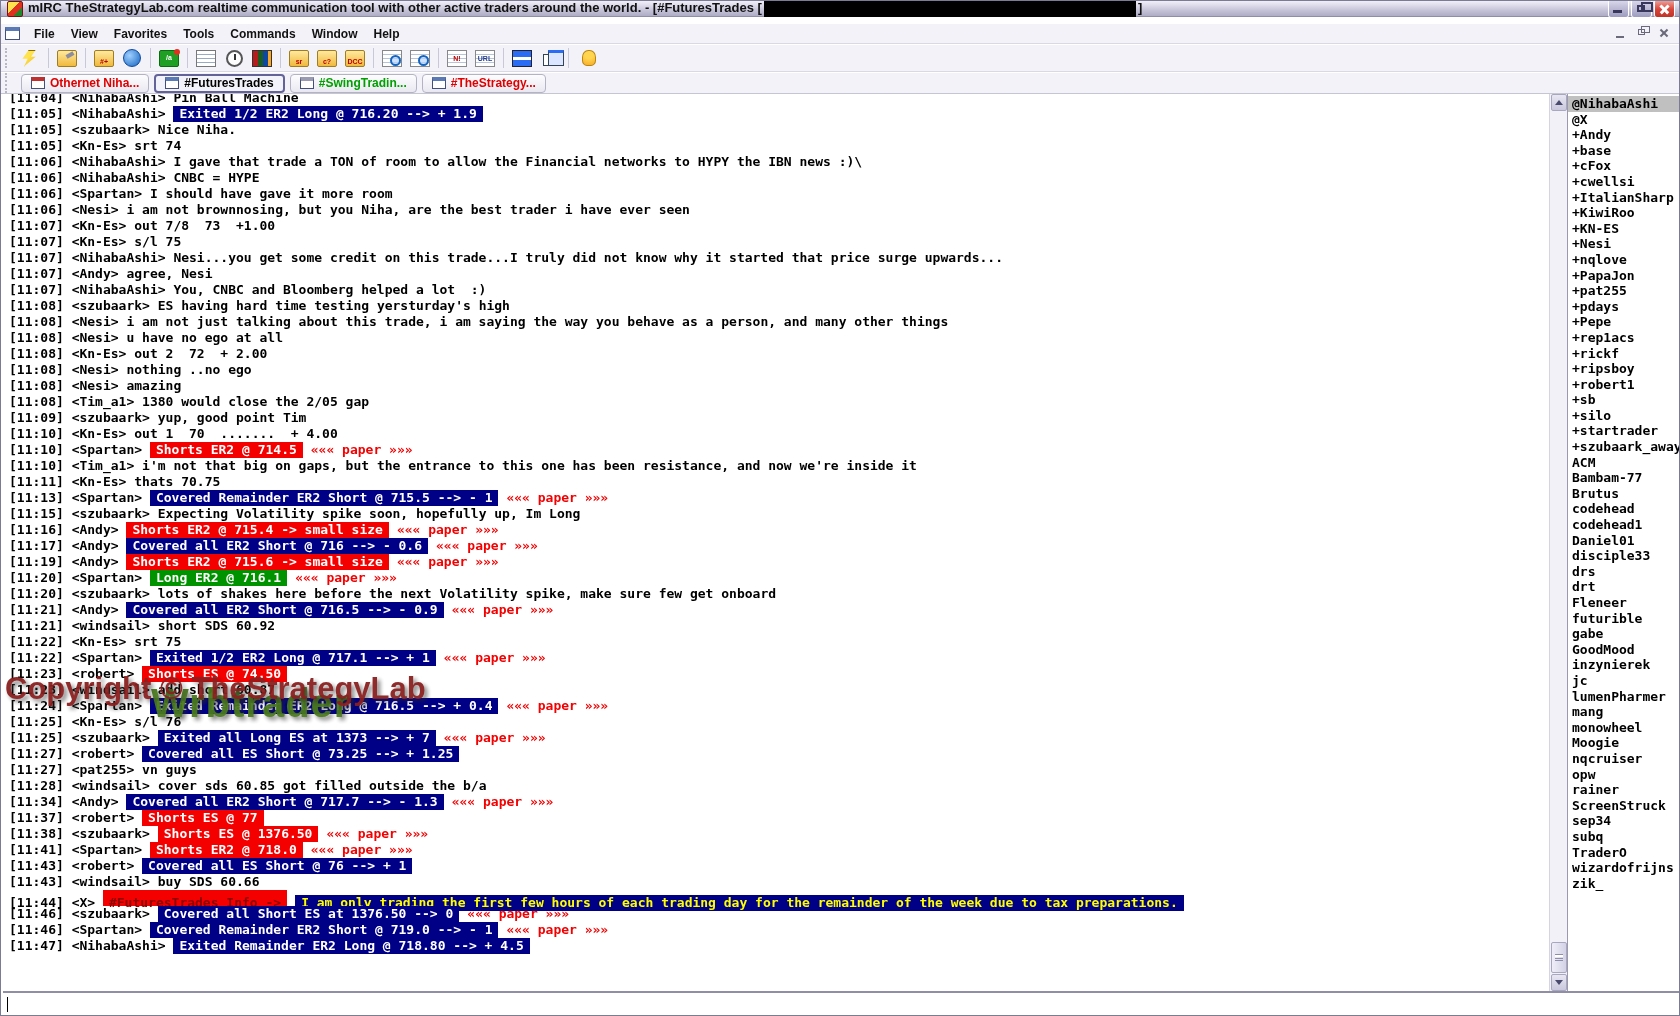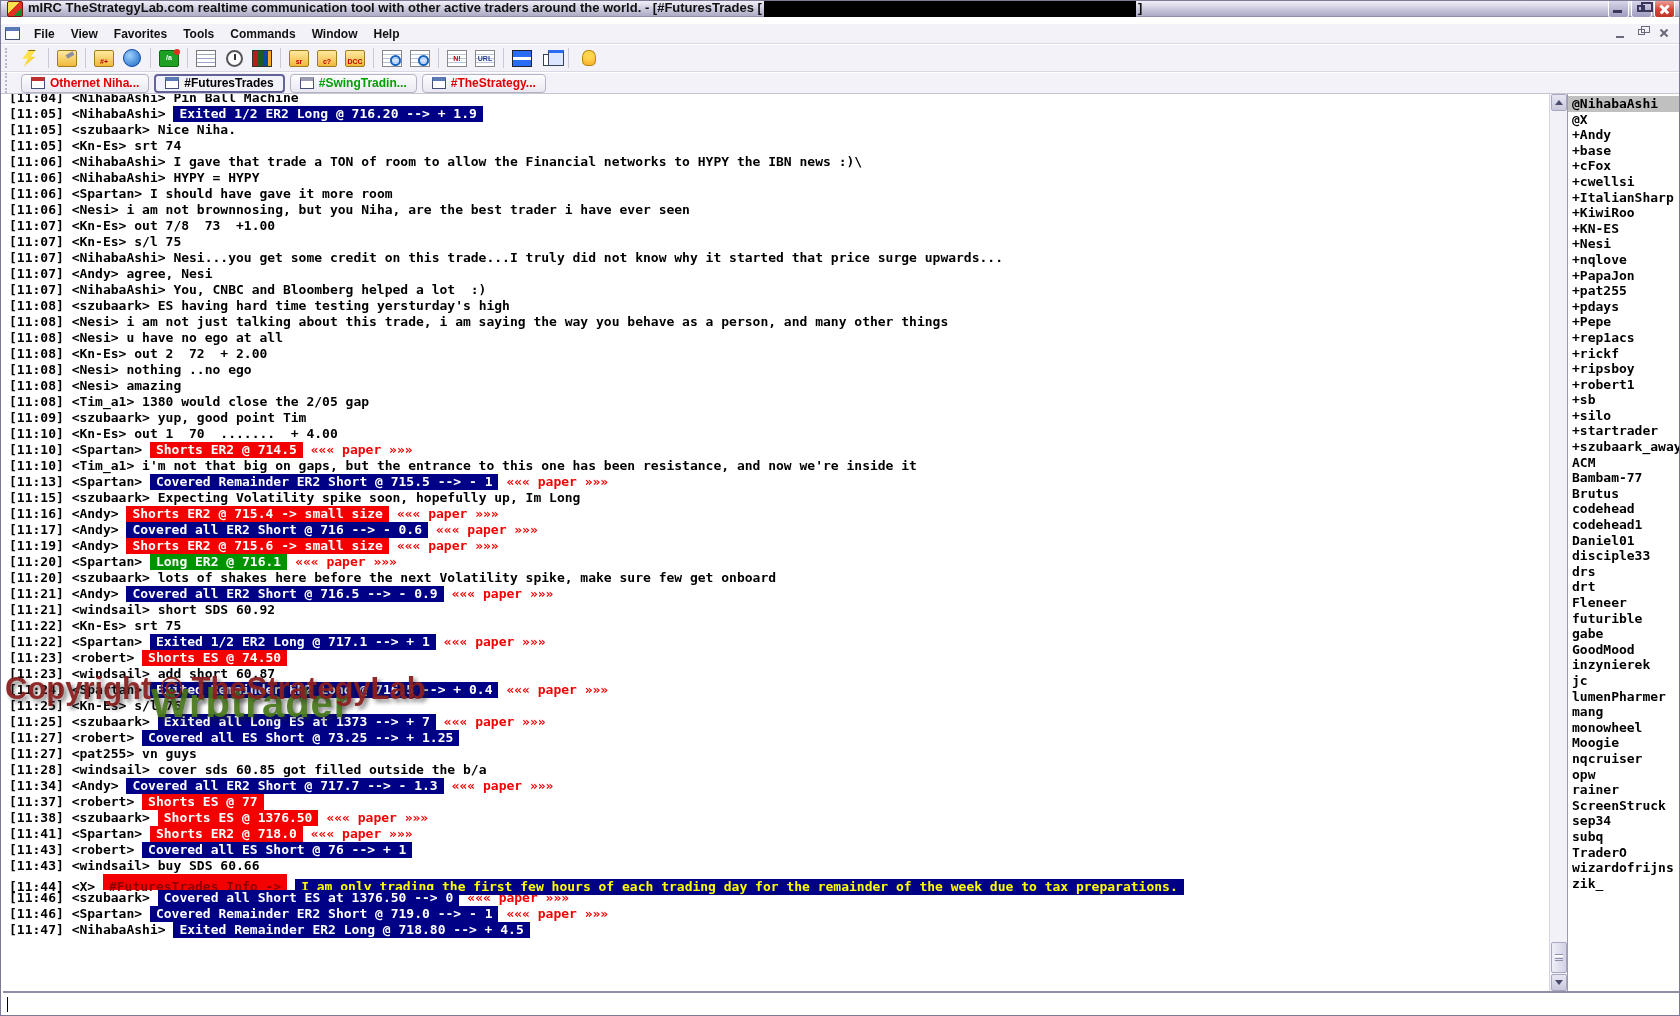--- a/index.html
+++ b/index.html
@@ -273,39 +273,40 @@
   </div>
 
   <div class="main">
     <div class="chat">
       <div class="chatlines">
           <div class="chatline"><span class="stamp">[11:04]</span> <span class="nick">&lt;NihabaAshi&gt;</span> <span class="seg plain">Pin Ball Machine</span></div>
           <div class="chatline"><span class="stamp">[11:05]</span> <span class="nick">&lt;NihabaAshi&gt;</span> <span class="seg navy">Exited 1/2 ER2 Long @ 716.20 --&gt; + 1.9</span></div>
           <div class="chatline"><span class="stamp">[11:05]</span> <span class="nick">&lt;szubaark&gt;</span> <span class="seg plain">Nice Niha.</span></div>
           <div class="chatline"><span class="stamp">[11:05]</span> <span class="nick">&lt;Kn-Es&gt;</span> <span class="seg plain">srt 74</span></div>
           <div class="chatline"><span class="stamp">[11:06]</span> <span class="nick">&lt;NihabaAshi&gt;</span> <span class="seg plain">I gave that trade a TON of room to allow the Financial networks to HYPY the IBN news :)\</span></div>
-          <div class="chatline"><span class="stamp">[11:06]</span> <span class="nick">&lt;NihabaAshi&gt;</span> <span class="seg plain">HYPY = HYPY</span></div>
+          <div class="chatline"><span class="stamp">[11:06]</span> <span class="nick">&lt;NihabaAshi&gt;</span> <span class="seg plain">CNBC = HYPE</span></div>
           <div class="chatline"><span class="stamp">[11:06]</span> <span class="nick">&lt;Spartan&gt;</span> <span class="seg plain">I should have gave it more room</span></div>
           <div class="chatline"><span class="stamp">[11:06]</span> <span class="nick">&lt;Nesi&gt;</span> <span class="seg plain">i am not brownnosing, but you Niha, are the best trader i have ever seen</span></div>
           <div class="chatline"><span class="stamp">[11:07]</span> <span class="nick">&lt;Kn-Es&gt;</span> <span class="seg plain">out 7/8  73  +1.00</span></div>
           <div class="chatline"><span class="stamp">[11:07]</span> <span class="nick">&lt;Kn-Es&gt;</span> <span class="seg plain">s/l 75</span></div>
           <div class="chatline"><span class="stamp">[11:07]</span> <span class="nick">&lt;NihabaAshi&gt;</span> <span class="seg plain">Nesi...you get some credit on this trade...I truly did not know why it started that price surge upwards...</span></div>
           <div class="chatline"><span class="stamp">[11:07]</span> <span class="nick">&lt;Andy&gt;</span> <span class="seg plain">agree, Nesi</span></div>
           <div class="chatline"><span class="stamp">[11:07]</span> <span class="nick">&lt;NihabaAshi&gt;</span> <span class="seg plain">You, CNBC and Bloomberg helped a lot  :)</span></div>
           <div class="chatline"><span class="stamp">[11:08]</span> <span class="nick">&lt;szubaark&gt;</span> <span class="seg plain">ES having hard time testing yersturday's high</span></div>
           <div class="chatline"><span class="stamp">[11:08]</span> <span class="nick">&lt;Nesi&gt;</span> <span class="seg plain">i am not just talking about this trade, i am saying the way you behave as a person, and many other things</span></div>
           <div class="chatline"><span class="stamp">[11:08]</span> <span class="nick">&lt;Nesi&gt;</span> <span class="seg plain">u have no ego at all</span></div>
           <div class="chatline"><span class="stamp">[11:08]</span> <span class="nick">&lt;Kn-Es&gt;</span> <span class="seg plain">out 2  72  + 2.00</span></div>
           <div class="chatline"><span class="stamp">[11:08]</span> <span class="nick">&lt;Nesi&gt;</span> <span class="seg plain">nothing ..no ego</span></div>
           <div class="chatline"><span class="stamp">[11:08]</span> <span class="nick">&lt;Nesi&gt;</span> <span class="seg plain">amazing</span></div>
           <div class="chatline"><span class="stamp">[11:08]</span> <span class="nick">&lt;Tim_a1&gt;</span> <span class="seg plain">1380 would close the 2/05 gap</span></div>
           <div class="chatline"><span class="stamp">[11:09]</span> <span class="nick">&lt;szubaark&gt;</span> <span class="seg plain">yup, good point Tim</span></div>
           <div class="chatline"><span class="stamp">[11:10]</span> <span class="nick">&lt;Kn-Es&gt;</span> <span class="seg plain">out 1  70  .......  + 4.00</span></div>
           <div class="chatline"><span class="stamp">[11:10]</span> <span class="nick">&lt;Spartan&gt;</span> <span class="seg red">Shorts ER2 @ 714.5</span><span class="seg paper">««« paper »»»</span></div>
           <div class="chatline"><span class="stamp">[11:10]</span> <span class="nick">&lt;Tim_a1&gt;</span> <span class="seg plain">i'm not that big on gaps, but the entrance to this one has been resistance, and now we're inside it</span></div>
+          <div class="chatline"><span class="stamp">[11:11]</span> <span class="nick">&lt;Kn-Es&gt;</span> <span class="seg plain">thats 70.75</span></div>
           <div class="chatline"><span class="stamp">[11:13]</span> <span class="nick">&lt;Spartan&gt;</span> <span class="seg navy">Covered Remainder ER2 Short @ 715.5 --&gt; - 1</span><span class="seg paper">««« paper »»»</span></div>
           <div class="chatline"><span class="stamp">[11:15]</span> <span class="nick">&lt;szubaark&gt;</span> <span class="seg plain">Expecting Volatility spike soon, hopefully up, Im Long</span></div>
           <div class="chatline"><span class="stamp">[11:16]</span> <span class="nick">&lt;Andy&gt;</span> <span class="seg red">Shorts ER2 @ 715.4 -&gt; small size</span><span class="seg paper">««« paper »»»</span></div>
           <div class="chatline"><span class="stamp">[11:17]</span> <span class="nick">&lt;Andy&gt;</span> <span class="seg navy">Covered all ER2 Short @ 716 --&gt; - 0.6</span><span class="seg paper">««« paper »»»</span></div>
           <div class="chatline"><span class="stamp">[11:19]</span> <span class="nick">&lt;Andy&gt;</span> <span class="seg red">Shorts ER2 @ 715.6 -&gt; small size</span><span class="seg paper">««« paper »»»</span></div>
           <div class="chatline"><span class="stamp">[11:20]</span> <span class="nick">&lt;Spartan&gt;</span> <span class="seg green">Long ER2 @ 716.1</span><span class="seg paper">««« paper »»»</span></div>
           <div class="chatline"><span class="stamp">[11:20]</span> <span class="nick">&lt;szubaark&gt;</span> <span class="seg plain">lots of shakes here before the next Volatility spike, make sure few get onboard</span></div>
           <div class="chatline"><span class="stamp">[11:21]</span> <span class="nick">&lt;Andy&gt;</span> <span class="seg navy">Covered all ER2 Short @ 716.5 --&gt; - 0.9</span><span class="seg paper">««« paper »»»</span></div>
           <div class="chatline"><span class="stamp">[11:21]</span> <span class="nick">&lt;windsail&gt;</span> <span class="seg plain">short SDS 60.92</span></div>
           <div class="chatline"><span class="stamp">[11:22]</span> <span class="nick">&lt;Kn-Es&gt;</span> <span class="seg plain">srt 75</span></div>

